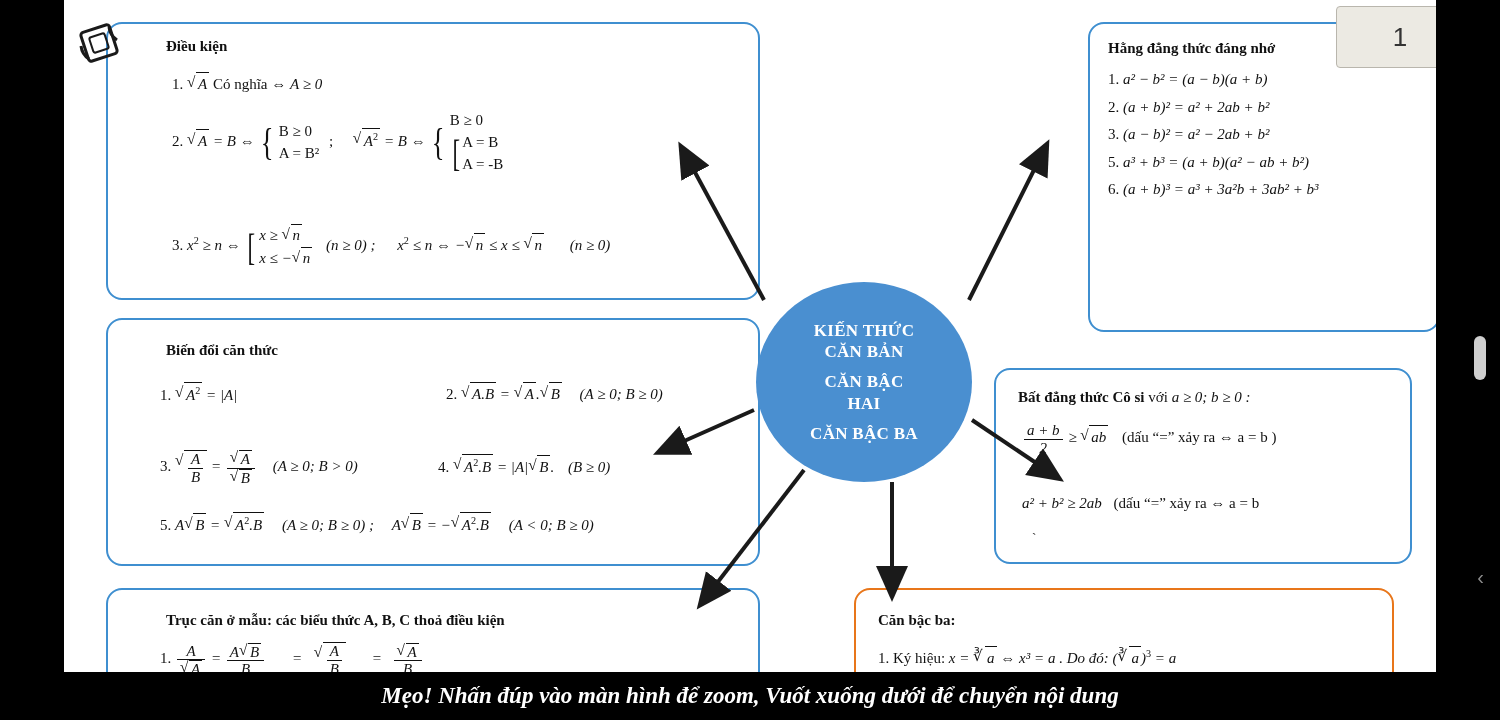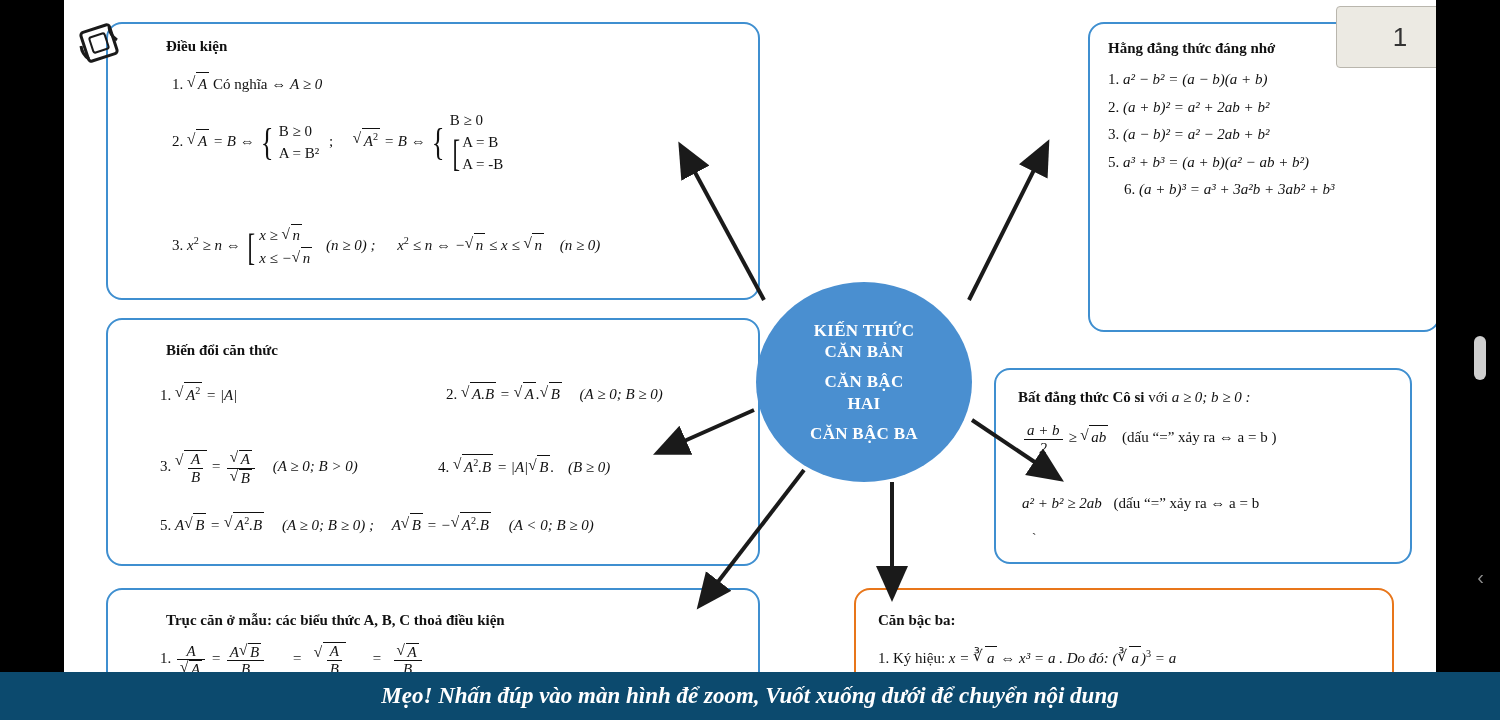--- a/index.html
+++ b/index.html
@@ -147,21 +147,21 @@
   .center-node div { white-space: nowrap; }
 
   
   .arrow { position: absolute; z-index: 4; }
 
   
   .ribbon {
     position: absolute;
     left: 0; right: 0; bottom: 0;
     height: 48px;
-    background: #0c4a6e;
+    background: #000000;
     color: #fff;
     display: flex;
     align-items: center;
     justify-content: center;
     font-size: 23px;
     font-style: italic;
     font-weight: bold;
     z-index: 50;
     font-family: "Liberation Serif", serif;
   }
@@ -270,21 +270,21 @@
         <span class="math"> x<sup>2</sup> ≥ n ⇔</span>
         <span class="sys">
           <span class="bracket">[</span>
           <span class="rows">
             <div><span class="math">x ≥ </span><span class="rad"><span class="bar">n</span></span></div>
             <div><span class="math">x ≤ −</span><span class="rad"><span class="bar">n</span></span></div>
           </span>
         </span>
         <span class="math" style="margin-left:10px;">(n ≥ 0) ;</span>
         <span class="math" style="margin-left:18px;">x<sup>2</sup> ≤ n ⇔ −</span><span class="rad"><span class="bar">n</span></span><span class="math"> ≤ x ≤ </span><span class="rad"><span class="bar">n</span></span>
-        <span class="math" style="margin-left:12px;">(n ≥ 0)</span>
+        <span class="math" style="margin-left:22px;">(n ≥ 0)</span>
       </div>
     </div>
 
     <div class="card" style="left:42px; top:318px; width:654px; height:248px;">
       <div class="card-title" style="position:absolute; left:58px; top:22px;">Biến đổi căn thức</div>
 
       <div class="line" style="position:absolute; left:52px; top:62px;">
         <span>1.</span>
         <span class="rad"><span class="bar">A<sup>2</sup></span></span>
         <span class="math"> = |A|</span>
@@ -350,21 +350,21 @@
           <span class="math">(a + b)² = a² + 2ab + b²</span>
         </div>
         <div class="line" style="margin-bottom:5px;">
           <span>3.</span>
           <span class="math">(a − b)² = a² − 2ab + b²</span>
         </div>
         <div class="line" style="margin-bottom:5px;">
           <span>5.</span>
           <span class="math">a³ + b³ = (a + b)(a² − ab + b²)</span>
         </div>
-        <div class="line" style="margin-bottom:5px;margin-left:16px;">
+        <div class="line" style="margin-bottom:5px;">
           <span>6.</span>
           <span class="math">(a + b)³ = a³ + 3a²b + 3ab² + b³</span>
         </div>
       </div>
     </div>
 
     <div class="card" style="left:930px; top:368px; width:418px; height:196px;">
       <div class="line" style="position:absolute; left:22px; top:16px;">
         <span class="card-title">Bất đẳng thức Cô si</span>
         <span>với</span>

